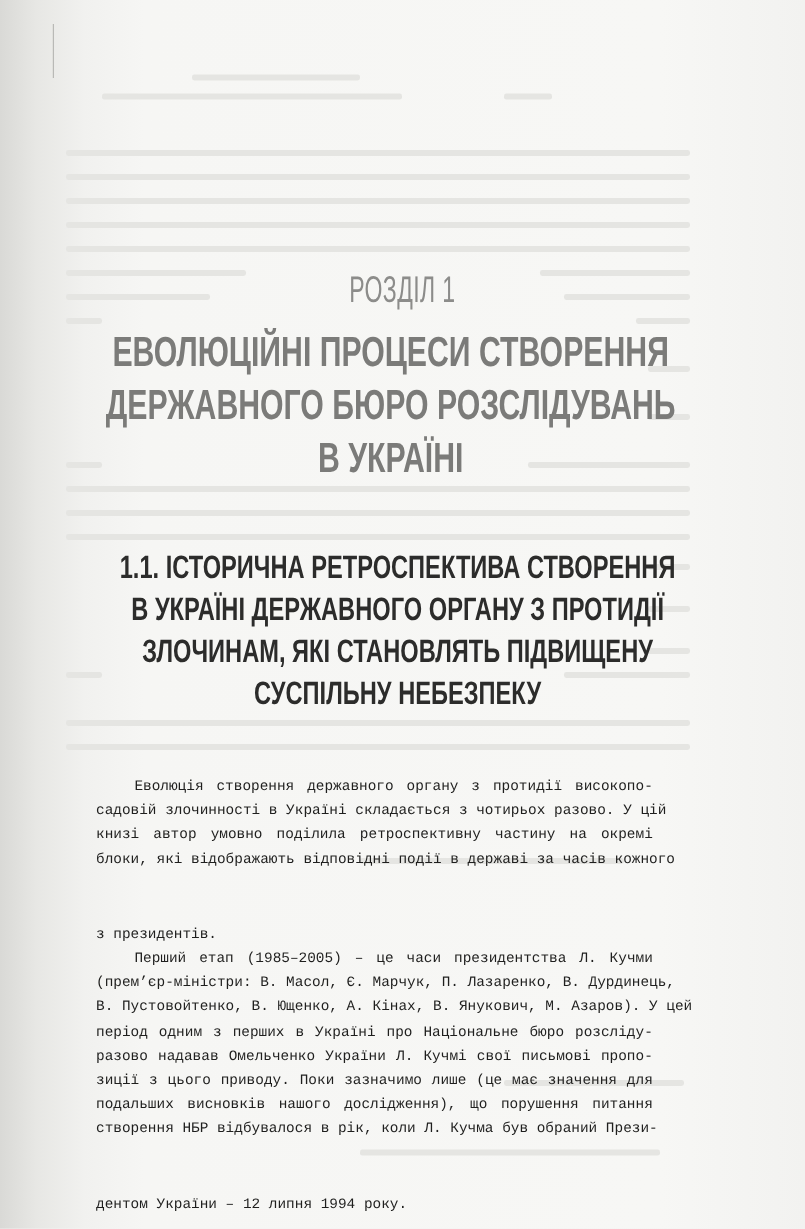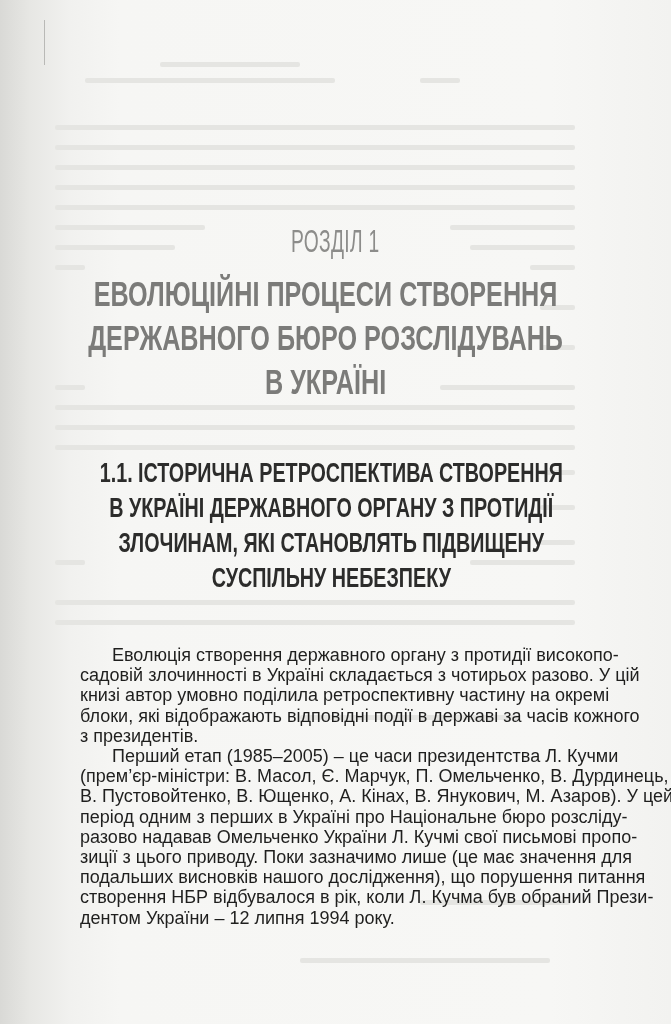--- a/index.html
+++ b/index.html
@@ -86,34 +86,35 @@
     color: #2c2c2b;
     transform: scaleX(0.73);
     transform-origin: 320px 0;
     white-space: nowrap;
   }
   .body-text {
     position: absolute;
     left: 80px;
     width: 464px;
     top: 645px;
-    font-family: Liberation Sans, sans-serif;
-    font-size: 18px;
+    font-family: Liberation Mono, monospace;
+    font-size: 12px;
     line-height: 20.2px;
     color: #1f1f1e;
     text-align: justify;
   }
   .body-text .line {
     display: block;
     text-align: justify;
     text-align-last: justify;
     white-space: nowrap;
   }
   .body-text .line.last {
     text-align-last: left;
+    margin-top: 43px;
   }
   .body-text .line.indent {
     padding-left: 32px;
   }
 </style>
 </head>
 <body>
 
 <div class="page">
   <div class="gutter-line"></div>
@@ -170,21 +171,21 @@
   <div class="body-text">
     <div>
       <span class="line indent">Еволюція створення державного органу з протидії високопо-</span>
       <span class="line">садовій злочинності в Україні складається з чотирьох разово. У цій</span>
       <span class="line">книзі автор умовно поділила ретроспективну частину на окремі</span>
       <span class="line">блоки, які відображають відповідні події в державі за часів кожного</span>
       <span class="line last">з президентів.</span>
     </div>
     <div>
       <span class="line indent">Перший етап (1985–2005) – це часи президентства Л. Кучми</span>
-      <span class="line">(прем’єр-міністри: В. Масол, Є. Марчук, П. Омельченко, В. Дурдинець,</span>
+      <span class="line">(прем’єр-міністри: В. Масол, Є. Марчук, П. Лазаренко, В. Дурдинець,</span>
       <span class="line">В. Пустовойтенко, В. Ющенко, А. Кінах, В. Янукович, М. Азаров). У цей</span>
       <span class="line">період одним з перших в Україні про Національне бюро розсліду-</span>
       <span class="line">разово надавав Омельченко України Л. Кучмі свої письмові пропо-</span>
       <span class="line">зиції з цього приводу. Поки зазначимо лише (це має значення для</span>
       <span class="line">подальших висновків нашого дослідження), що порушення питання</span>
       <span class="line">створення НБР відбувалося в рік, коли Л. Кучма був обраний Прези-</span>
       <span class="line last">дентом України – 12 липня 1994 року.</span>
     </div>
   </div>
 </div>

